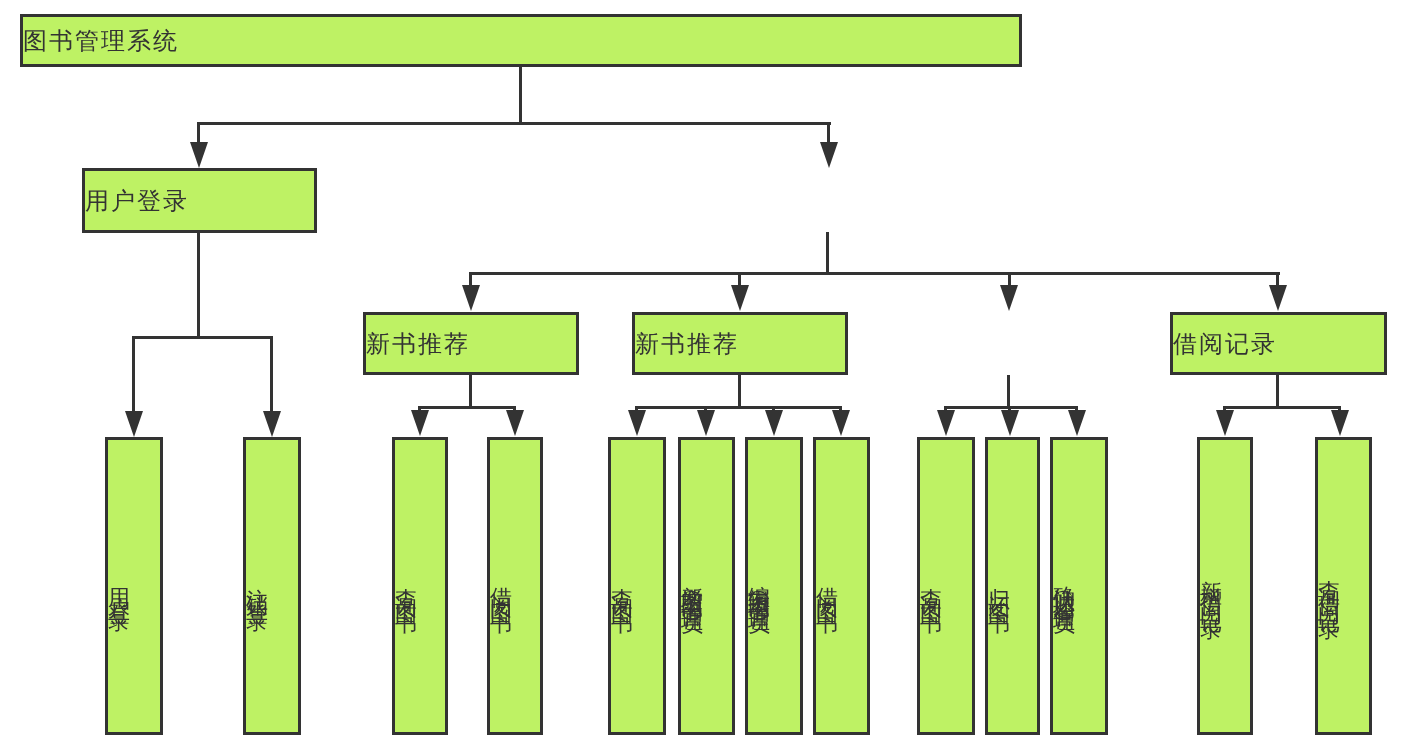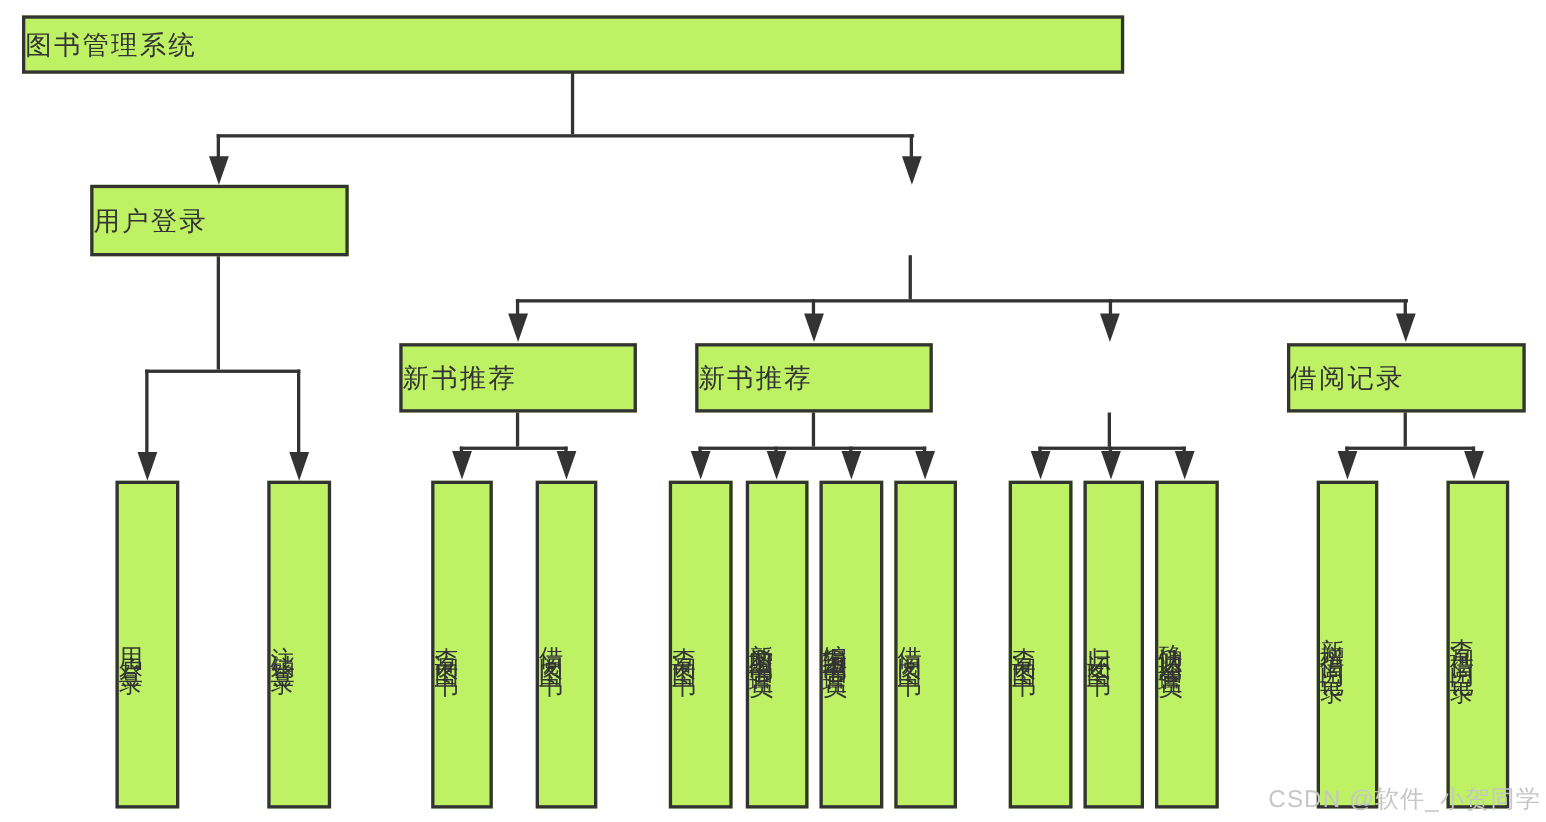--- a/index.html
+++ b/index.html
@@ -181,15 +181,14 @@
   <div class="ar" style="left:1001px; top:410px;"></div>
   <div class="ar" style="left:1068px; top:410px;"></div>
 
   <div class="ln" style="left:1276px; top:375px; width:3px;   height:31px;"></div>
   <div class="ln" style="left:1223px; top:406px; width:118px; height:3px;"></div>
   <div class="ln" style="left:1223px; top:406px; width:3px;   height:18px;"></div>
   <div class="ln" style="left:1338px; top:406px; width:3px;   height:18px;"></div>
   <div class="ar" style="left:1216px; top:410px;"></div>
   <div class="ar" style="left:1331px; top:410px;"></div>
 
-  <div class="watermark">CSDN @软件_小贺同学</div>
 
 </div>
 
 </body></html>

